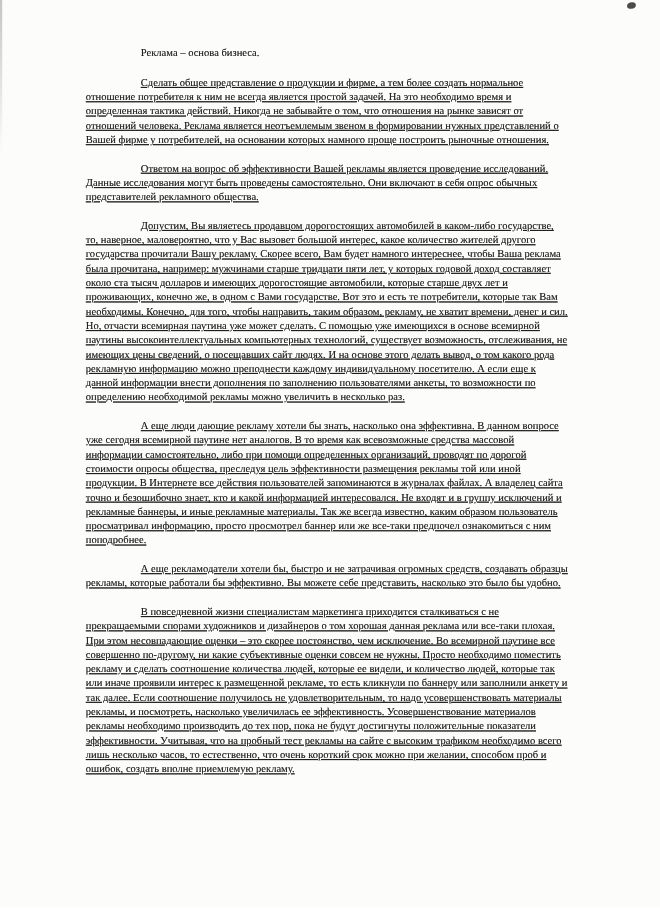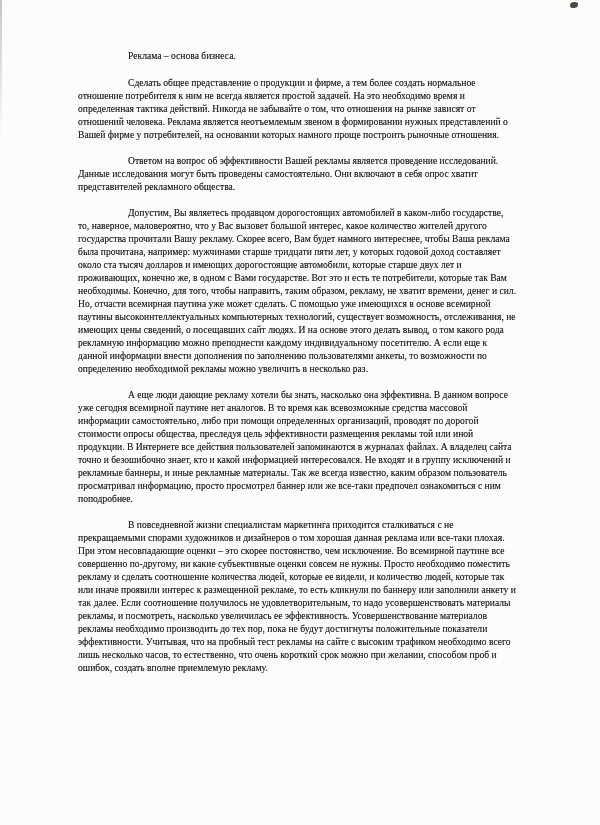--- a/index.html
+++ b/index.html
@@ -23,25 +23,26 @@
     font-size: 9.6px;
     line-height: 13px;
     color: #1e1e1e;
     text-align: left;
     text-shadow: 0 0 0.5px rgba(35,35,35,0.55);
   }
   .doc-title {
     font-weight: normal;
     font-size: 9.6px;
     text-indent: 50px;
-    margin: 7px 0 14px 0;
+    margin: 0 0 14px 0;
   }
   p.para {
     margin: 0 4px 13px 0;
     text-indent: 50px;
+    text-decoration: underline;
   }
   .speck {
     position: absolute;
     top: 2px;
     right: 22px;
     width: 8px;
     height: 6px;
     background: #2e2b28;
     border-radius: 60% 40% 55% 45%;
     opacity: 0.85;
@@ -60,23 +61,24 @@
 
 <div class="page">
   <div class="edge-shade"></div>
   <div class="speck"></div>
 
   <div class="content">
     <div class="doc-title">Реклама – основа бизнеса.</div>
 
     <p class="para">Сделать общее представление о продукции и фирме, а тем более создать нормальное отношение потребителя к ним не всегда является простой задачей. На это необходимо время и определенная тактика действий. Никогда не забывайте о том, что отношения на рынке зависят от отношений человека. Реклама является неотъемлемым звеном в формировании нужных представлений о Вашей фирме у потребителей, на основании которых намного проще построить рыночные отношения.</p>
 
-    <p class="para">Ответом на вопрос об эффективности Вашей рекламы является проведение исследований. Данные исследования могут быть проведены самостоятельно. Они включают в себя опрос хватит представителей рекламного общества.</p>
+    <p class="para">Ответом на вопрос об эффективности Вашей рекламы является проведение исследований. Данные исследования могут быть проведены самостоятельно. Они включают в себя опрос обычных представителей рекламного общества.</p>
 
     <p class="para">Допустим, Вы являетесь продавцом дорогостоящих автомобилей в каком-либо государстве, то, наверное, маловероятно, что у Вас вызовет большой интерес, какое количество жителей другого государства прочитали Вашу рекламу. Скорее всего, Вам будет намного интереснее, чтобы Ваша реклама была прочитана, например: мужчинами старше тридцати пяти лет, у которых годовой доход составляет около ста тысяч долларов и имеющих дорогостоящие автомобили, которые старше двух лет и проживающих, конечно же, в одном с Вами государстве. Вот это и есть те потребители, которые так Вам необходимы. Конечно, для того, чтобы направить, таким образом, рекламу, не хватит времени, денег и сил. Но, отчасти всемирная паутина уже может сделать. С помощью уже имеющихся в основе всемирной паутины высокоинтеллектуальных компьютерных технологий, существует возможность, отслеживания, не имеющих цены сведений, о посещавших сайт людях. И на основе этого делать вывод, о том какого рода рекламную информацию можно преподнести каждому индивидуальному посетителю. А если еще к данной информации внести дополнения по заполнению пользователями анкеты, то возможности по определению необходимой рекламы можно увеличить в несколько раз.</p>
 
     <p class="para">А еще люди дающие рекламу хотели бы знать, насколько она эффективна. В данном вопросе уже сегодня всемирной паутине нет аналогов. В то время как всевозможные средства массовой информации самостоятельно, либо при помощи определенных организаций, проводят по дорогой стоимости опросы общества, преследуя цель эффективности размещения рекламы той или иной продукции. В Интернете все действия пользователей запоминаются в журналах файлах. А владелец сайта точно и безошибочно знает, кто и какой информацией интересовался. Не входят и в группу исключений и рекламные баннеры, и иные рекламные материалы. Так же всегда известно, каким образом пользователь просматривал информацию, просто просмотрел баннер или же все-таки предпочел ознакомиться с ним поподробнее.</p>
 
+    <p class="para">А еще рекламодатели хотели бы, быстро и не затрачивая огромных средств, создавать образцы рекламы, которые работали бы эффективно. Вы можете себе представить, насколько это было бы удобно.</p>
 
     <p class="para">В повседневной жизни специалистам маркетинга приходится сталкиваться с не прекращаемыми спорами художников и дизайнеров о том хорошая данная реклама или все-таки плохая. При этом несовпадающие оценки – это скорее постоянство, чем исключение. Во всемирной паутине все совершенно по-другому, ни какие субъективные оценки совсем не нужны. Просто необходимо поместить рекламу и сделать соотношение количества людей, которые ее видели, и количество людей, которые так или иначе проявили интерес к размещенной рекламе, то есть кликнули по баннеру или заполнили анкету и так далее. Если соотношение получилось не удовлетворительным, то надо усовершенствовать материалы рекламы, и посмотреть, насколько увеличилась ее эффективность. Усовершенствование материалов рекламы необходимо производить до тех пор, пока не будут достигнуты положительные показатели эффективности. Учитывая, что на пробный тест рекламы на сайте с высоким трафиком необходимо всего лишь несколько часов, то естественно, что очень короткий срок можно при желании, способом проб и ошибок, создать вполне приемлемую рекламу.</p>
 
   </div>
 </div>
 
 </body></html>

